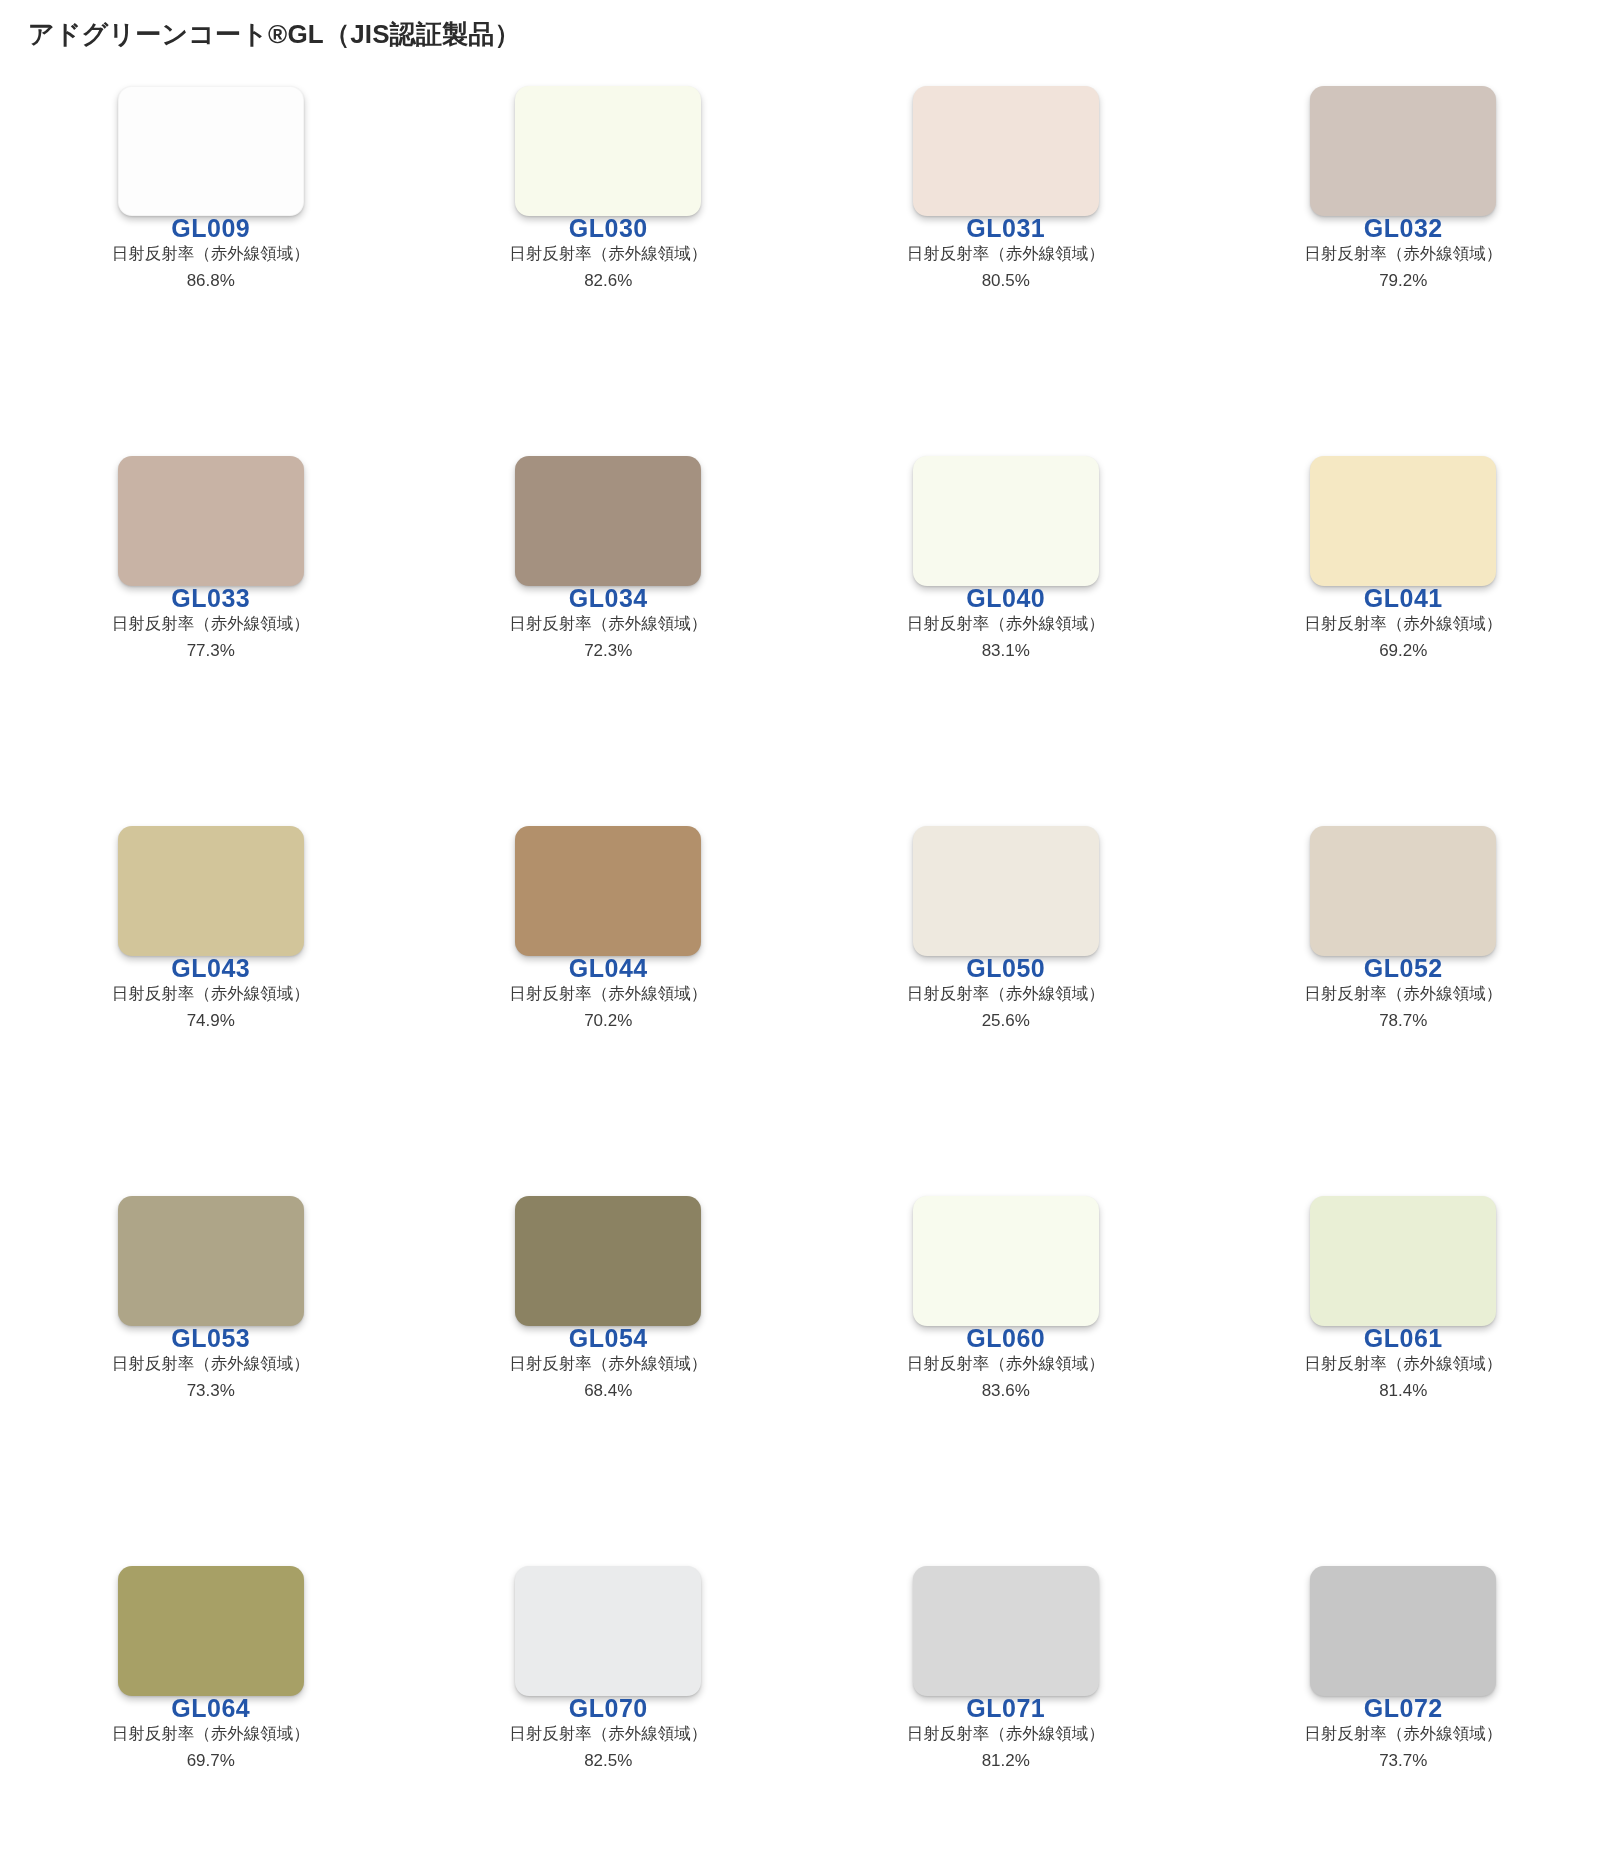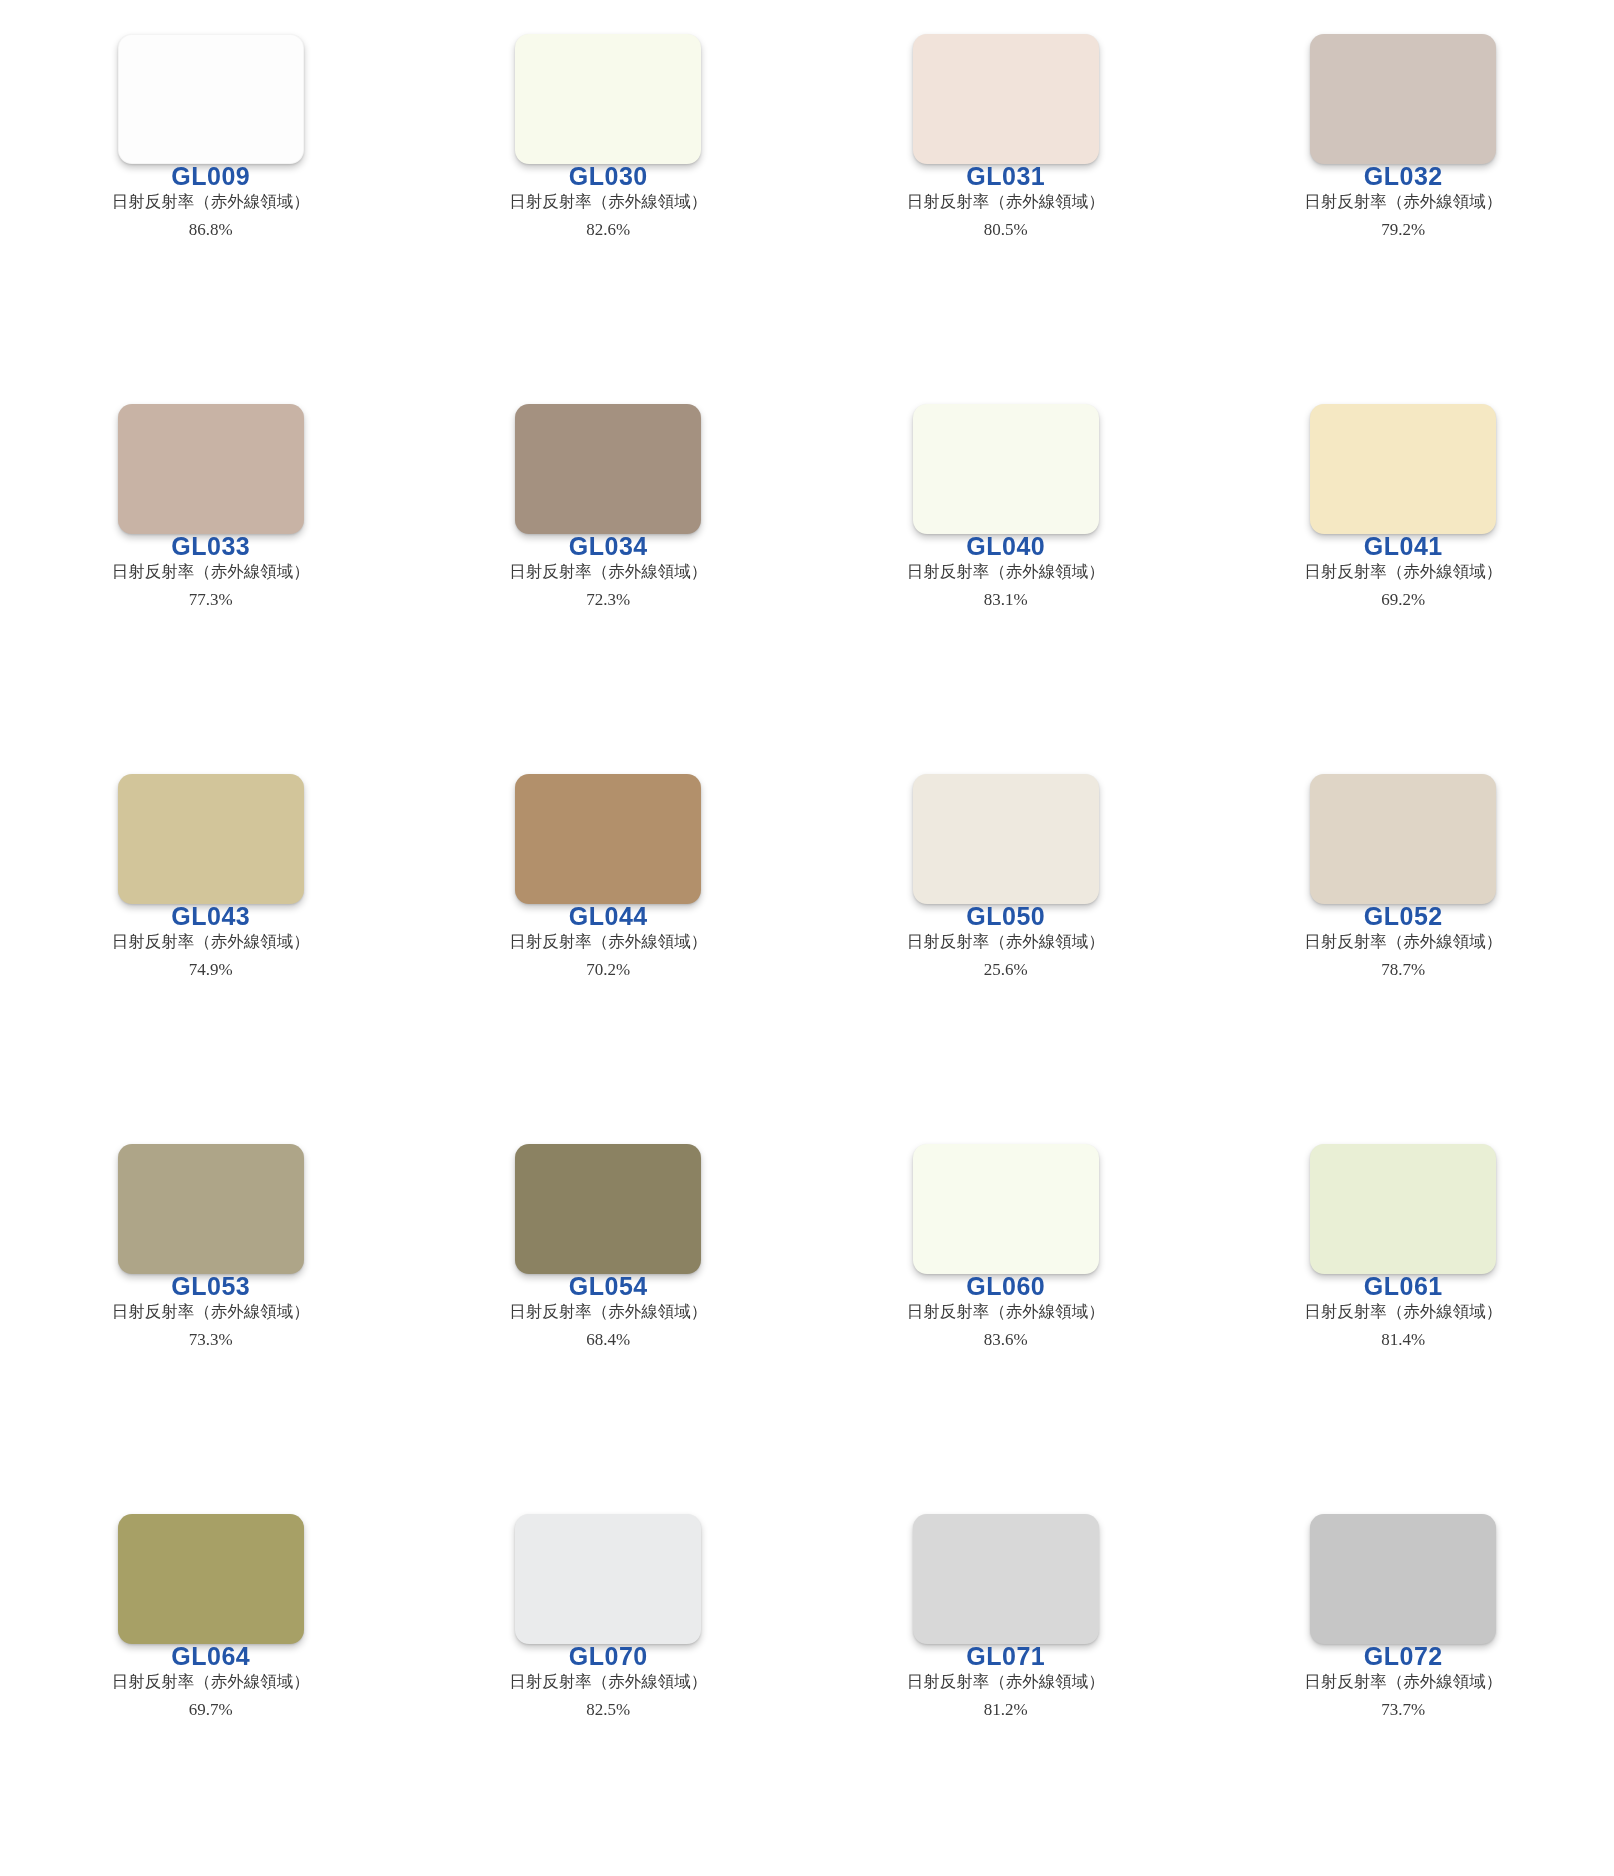--- a/index.html
+++ b/index.html
@@ -83,28 +83,28 @@
     text-align: center;
     white-space: nowrap;
   }
 
   .reflect-value {
     margin-top: 2px;
     font-size: 17px;
     color: #3b3b3b;
     line-height: 1.5;
     text-align: center;
-    font-family: Liberation Serif, serif;
   }
 </style>
 </head>
 <body>
 
 <div class="page">
 
+  <h1 class="page-title">アドグリーンコート®GL（JIS認証製品）</h1>
 
   <div class="swatch-grid">
       <div class="swatch-card">
         <div class="chip-wrap">
           <div class="chip chip-white" style="background: rgb(253, 253, 253);"></div>
         </div>
         <div class="chip-code">GL009</div>
         <div class="reflect-label">日射反射率（赤外線領域）</div>
         <div class="reflect-value">86.8%</div>
       </div>

